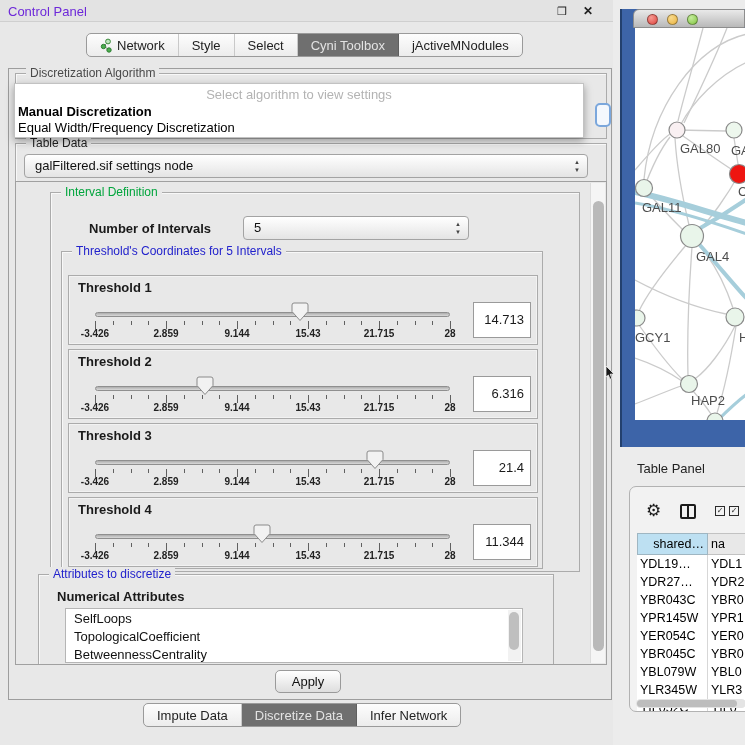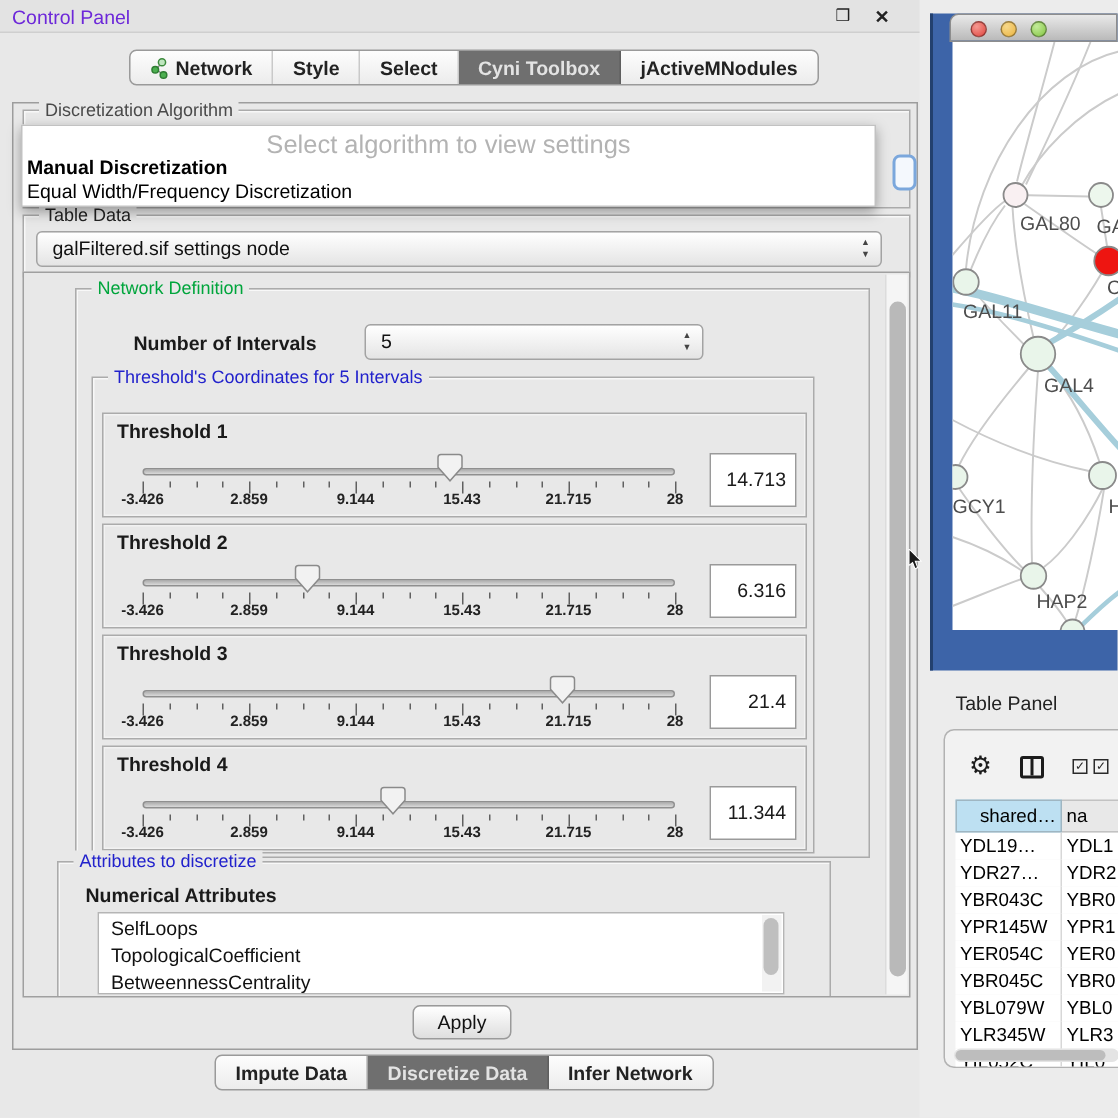--- a/index.html
+++ b/index.html
@@ -12,21 +12,21 @@
                  border-bottom:1px solid #cfcfcf; }
   #cp-title { position:absolute; left:8px; top:4px; font-size:13px; color:#6d28d9; }
   .win-btn { position:absolute; top:4px; width:14px; height:14px; font-size:12px; line-height:14px;
              text-align:center; color:#222; cursor:default; }
   #float-btn { right:44px; font-size:11px; }
   #close-btn { right:18px; font-weight:bold; }
 
   
   .seg-bar { position:absolute; display:inline-flex; border:1px solid #9a9a9a; border-radius:5px;
              overflow:hidden; background:linear-gradient(#fdfdfd,#ececec); height:24px; }
-  .seg { display:flex; align-items:center; gap:5px; padding:0 13px; font-size:13px; font-weight:700;
+  .seg { display:flex; align-items:center; gap:5px; padding:0 13px; font-size:13px; font-weight:400;
          color:#222; border-right:1px solid #c9c9c9; white-space:nowrap; }
   .seg:last-child { border-right:none; }
   .seg.sel { background:#6f6f6f; color:#e3e3e3; border-right:1px solid #5f5f5f; }
   #top-tabs { left:86px; top:33px; }
   #bottom-tabs { left:143px; top:703px; }
 
   
   #content-panel { position:absolute; left:8px; top:68px; width:604px; height:632px;
                    border:1px solid #9d9d9d; background:#e8e8e8; }
 
@@ -40,21 +40,21 @@
   
   .combo { position:absolute; border:1px solid #a3a3a3; border-radius:4px;
            background:linear-gradient(#ffffff,#e4e4e4); height:24px; font-size:13px;
            line-height:22px; padding-left:10px; color:#111; }
   .combo .arrows { position:absolute; right:7px; top:3px; font-size:6px; line-height:8px;
                    color:#444; text-align:center; }
 
   
   #algo-popup { position:absolute; left:5px; top:14px; width:570px; height:55px; background:#fff;
                 border:1px solid #c2c2c2; box-shadow:0 3px 8px rgba(0,0,0,.35); z-index:30; }
-  #algo-popup .ph { position:absolute; left:0; right:0; top:3px; text-align:center; color:#b3b3b3; font-size:17px; }
+  #algo-popup .ph { position:absolute; left:0; right:0; top:3px; text-align:center; color:#b3b3b3; font-size:13px; }
   #algo-popup .opt1 { position:absolute; left:3px; top:20px; font-weight:bold; font-size:13px; color:#000; }
   #algo-popup .opt2 { position:absolute; left:3px; top:36px; font-size:13px; color:#000; }
   #combo-focus-peek { position:absolute; left:586px; top:34px; width:16px; height:24px;
                       border:2px solid #7ba7dc; border-radius:5px; background:#f4f8fd; z-index:5; }
 
   
   #scrollpane { position:absolute; left:6px; top:112px; width:592px; height:484px;
                 border:1px solid #a0a0a0; background:#e8e8e8; overflow:hidden; }
   .vscroll { position:absolute; top:1px; bottom:1px; right:1px; width:15px; background:#f5f5f5;
              border-left:1px solid #dcdcdc; }
@@ -174,21 +174,21 @@
       <span class="group-title">Table Data</span>
       <div class="combo" style="left:8px; top:10px; width:564px;">
         <span>galFiltered.sif settings node</span>
         <span class="arrows">▲<br>▼</span>
       </div>
     </div>
 
     <div id="scrollpane">
 
       <div id="interval-group" class="groupbox">
-        <span class="group-title t-green">Network Definition</span>
+        <span class="group-title t-green">Interval Definition</span>
 
         <span id="noi-label">Number of Intervals</span>
         <div id="noi-spinner" class="combo">
           <span>5</span>
           <span class="arrows">▲<br>▼</span>
         </div>
 
         <div id="thresholds-group" class="groupbox">
           <span class="group-title t-blue">Threshold's Coordinates for 5 Intervals</span>
           <div id="thresholds-container">

